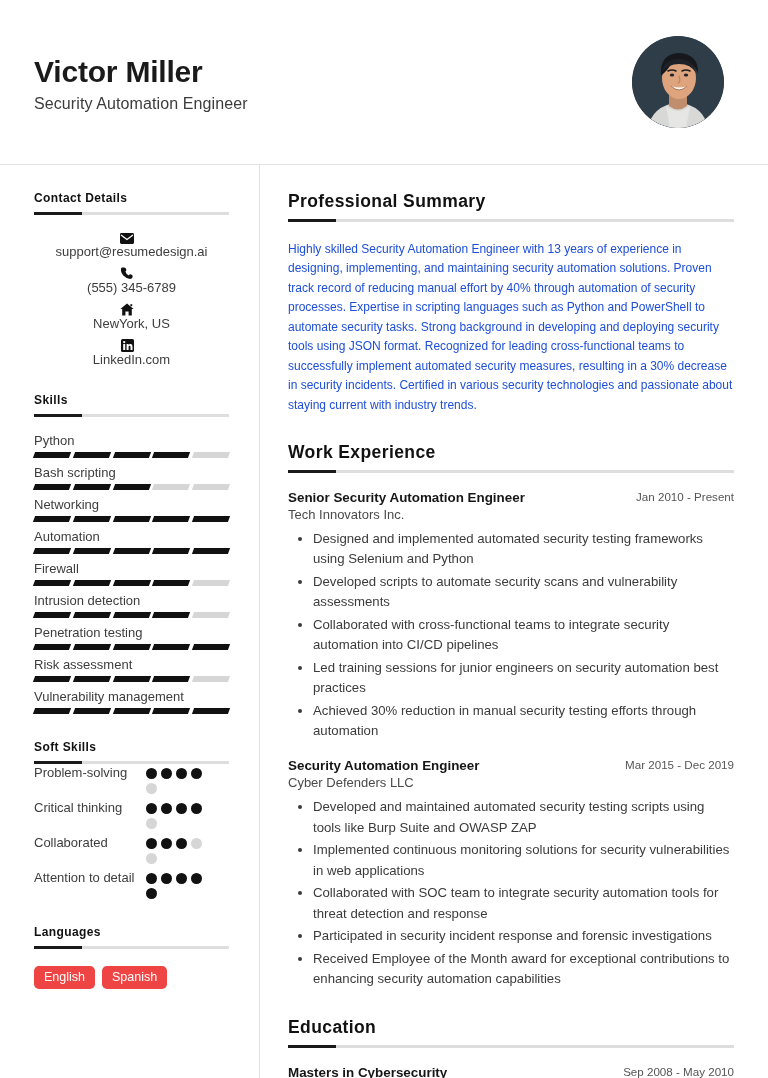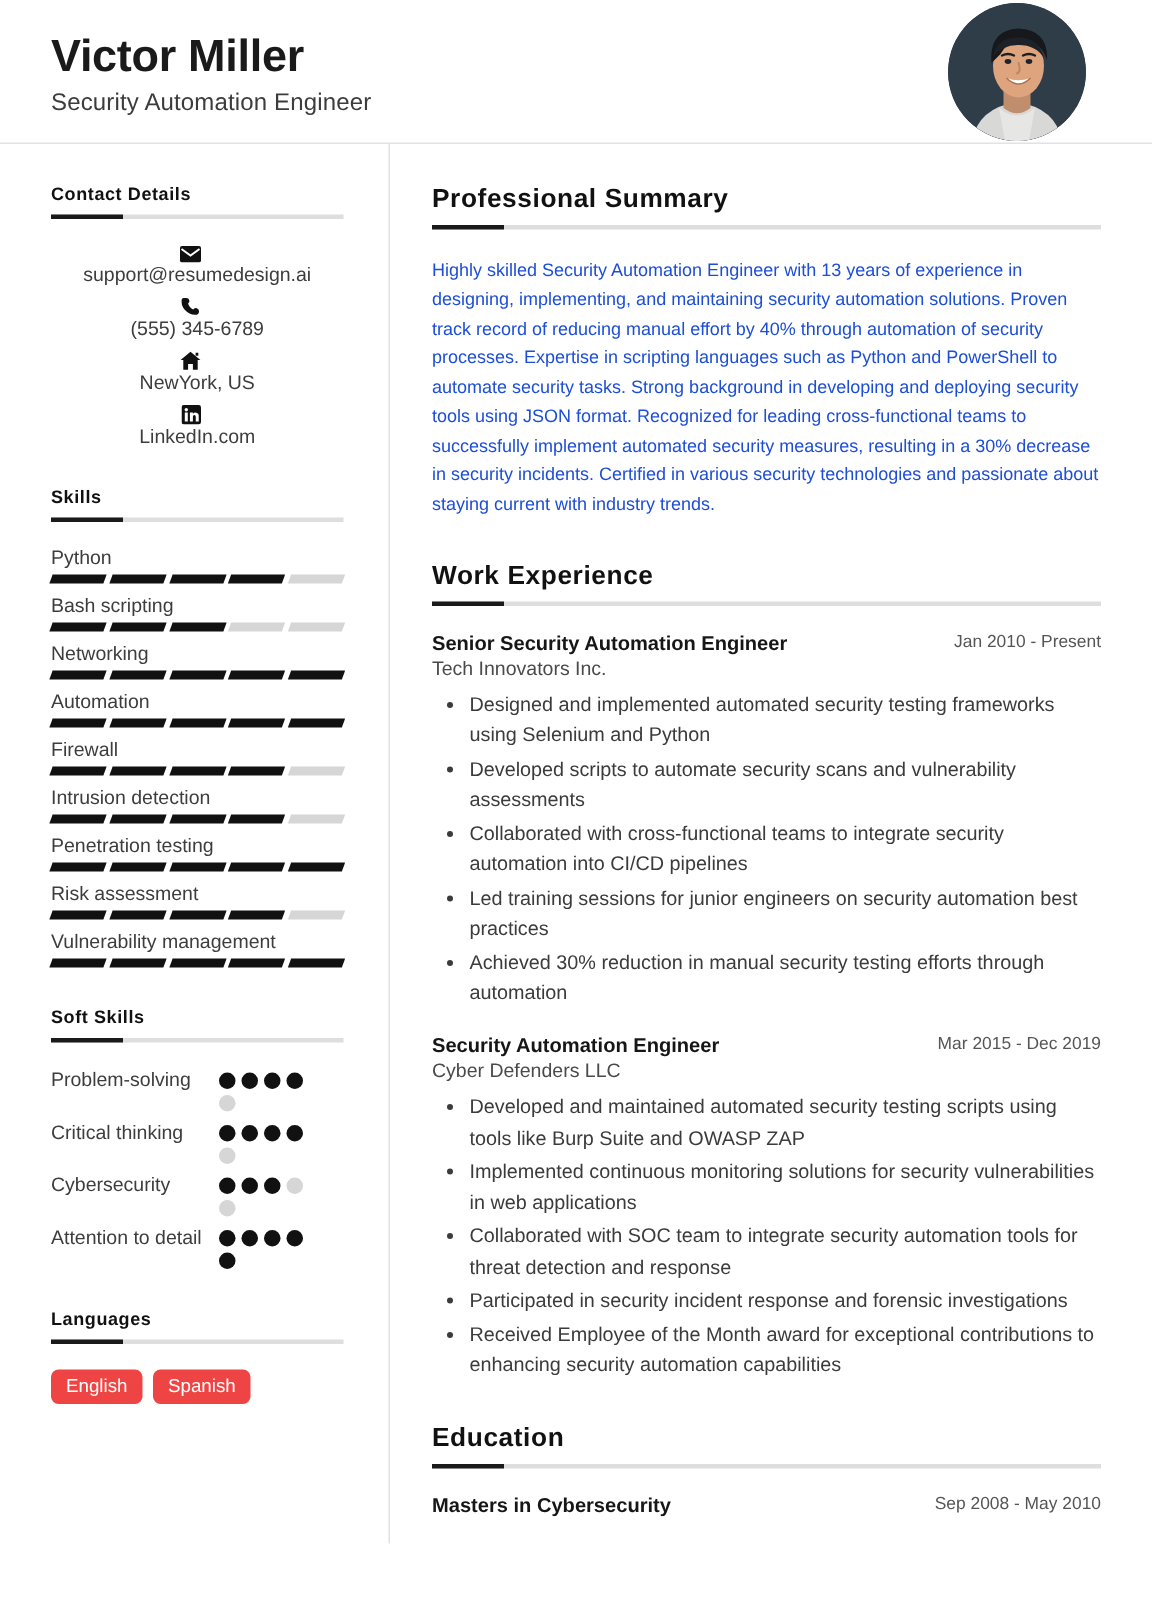--- a/index.html
+++ b/index.html
@@ -12,21 +12,21 @@
   .page {
     width: 768px;
     min-height: 1078px;
     background: #fff;
     position: relative;
     overflow: hidden;
   }
 
   
   .header {
-    height: 96px;
+    height: 165px;
     padding: 0 34px;
     display: flex;
     align-items: center;
     justify-content: space-between;
     border-bottom: 1px solid #e2e2e2;
   }
   .header-left { padding-top: 4px; }
   .name {
     font-size: 30px;
     font-weight: bold;
@@ -131,21 +131,21 @@
   }
   .seg {
     flex: 1;
     height: 6px;
     background: #d6d6d6;
     transform: skewX(-20deg);
   }
   .seg.on { background: #111111; }
 
   
-  .soft-list { margin-top: 16px; }
+  .soft-list { }
   .soft-row {
     display: flex;
     align-items: flex-start;
     margin-bottom: 5px;
   }
   .soft-name {
     font-size: 13px;
     color: #3d3d3d;
     width: 112px;
     flex: none;
@@ -438,21 +438,21 @@
               <div class="soft-name">Critical thinking</div>
               <div class="soft-dots">
                 <span class="dot on"></span>
                 <span class="dot on"></span>
                 <span class="dot on"></span>
                 <span class="dot on"></span>
                 <span class="dot"></span>
               </div>
             </div>
             <div class="soft-row">
-              <div class="soft-name">Cybersecurity</div>
+              <div class="soft-name">Collaborated</div>
               <div class="soft-dots">
                 <span class="dot on"></span>
                 <span class="dot on"></span>
                 <span class="dot on"></span>
                 <span class="dot"></span>
                 <span class="dot"></span>
               </div>
             </div>
             <div class="soft-row">
               <div class="soft-name">Attention to detail</div>

